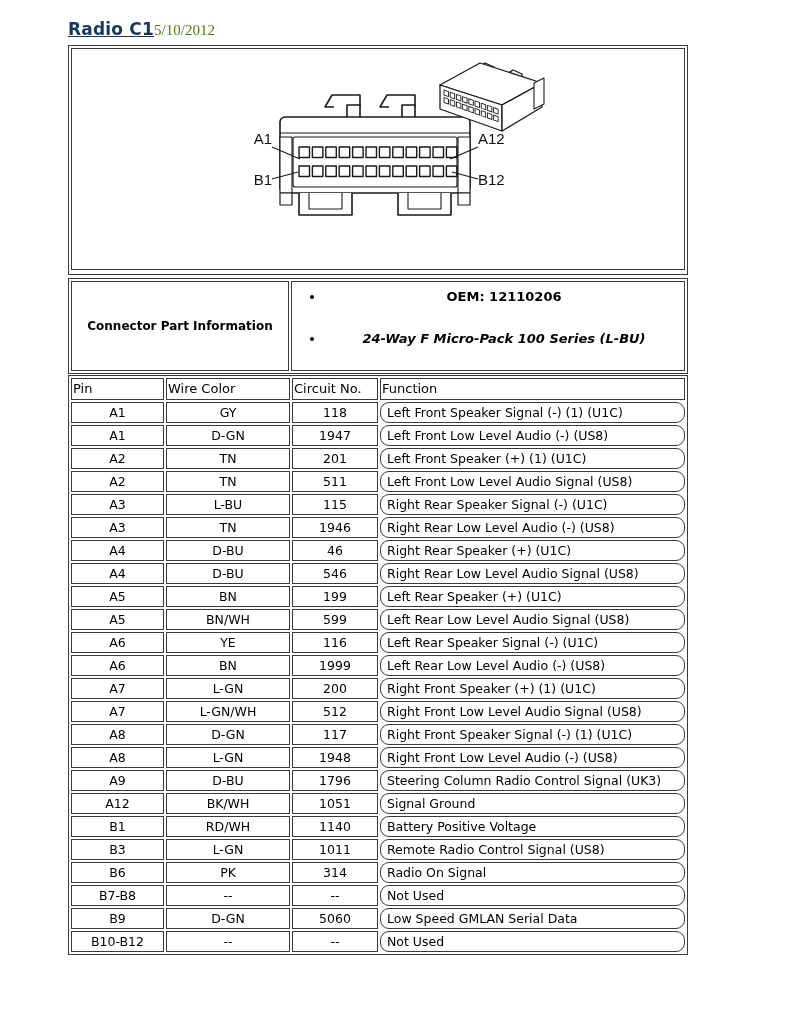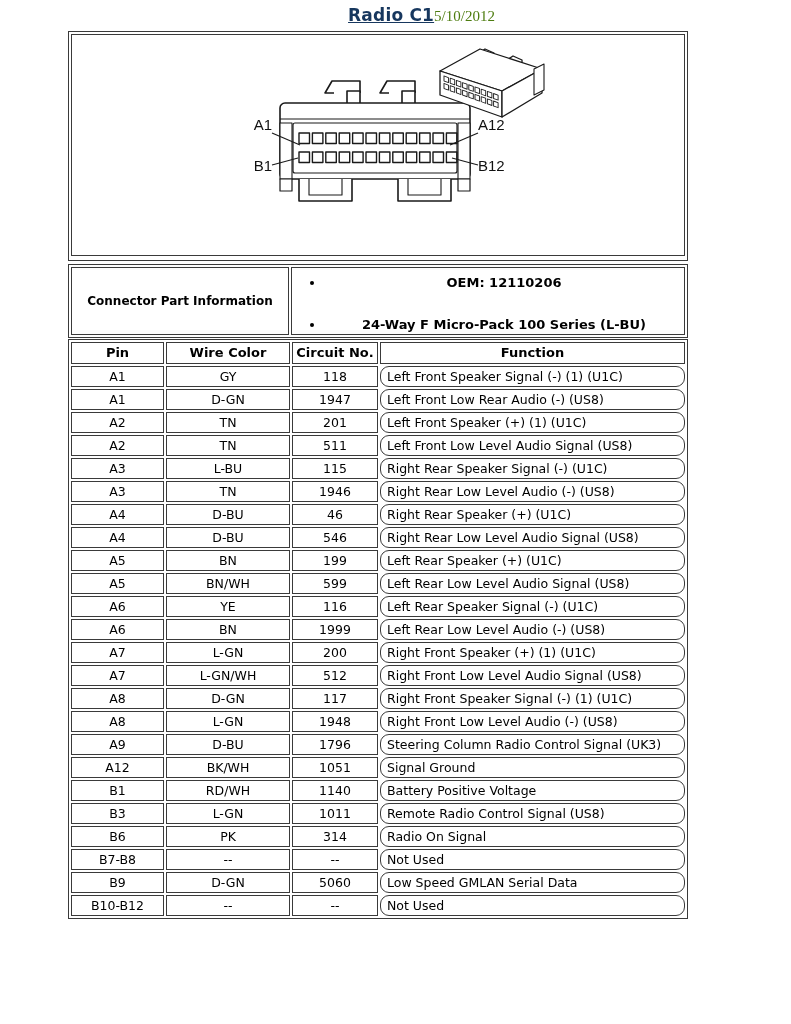--- a/index.html
+++ b/index.html
@@ -4,21 +4,21 @@
 <style>
   html,body { margin:0; padding:0; background:#ffffff; }
   body {
     width:791px; height:1024px; position:relative;
     font-family:"DejaVu Sans","Liberation Sans",sans-serif;
     color:#000;
   }
   .content { position:absolute; left:68px; top:0; width:707px; }
 
   
-  .page-header { display:flex; justify-content:center; align-items:baseline; padding-top:5px; height:26px; }
+  .page-header { display:flex; justify-content:flex-start; align-items:baseline; padding-top:19px; height:26px; }
   .page-title {
     font-size:17px; font-weight:bold; color:#17375E;
     text-decoration:underline; letter-spacing:0.2px;
   }
   .page-date { font-family:"Liberation Serif","DejaVu Serif",serif; font-size:15px; color:#4d7c0f; }
 
   
   .fig-outer { width:620px; height:230px; border:1px solid #3a3a3a; box-sizing:border-box; background:#fff; }
   .fig-inner { margin:2px; height:222px; border:1px solid #3a3a3a; box-sizing:border-box; position:relative; overflow:hidden; }
   .fig-inner svg { display:block; }
@@ -26,24 +26,24 @@
 
   
   table { border-collapse:separate; border-spacing:2px; background:#fff; border:1px solid #3a3a3a; table-layout:fixed; }
   td, th { border:1px solid #3a3a3a; box-sizing:border-box; overflow:hidden; white-space:nowrap; }
 
   .info-table { width:620px; margin-top:3px; }
   .info-table td { vertical-align:middle; }
   .info-left  { width:218px; text-align:center; font-weight:bold; font-size:12px; height:66px; }
   .info-right ul { margin:0; padding:6px 0 0 32px; }
   .info-right li { font-weight:bold; font-size:13px; line-height:16px; margin-bottom:26px; list-style-type:disc;text-align:center; }
-  .info-right li:last-child { margin-bottom:0; }
+  .info-right li:last-child { margin-bottom:22px;font-style:italic; }
 
   .pin-table { width:620px; margin-top:1px; }
-  .pin-table th { font-size:13px; font-weight:bold; text-align:center; height:18px; line-height:18px; }
+  .pin-table th { font-size:13px; font-weight:normal; text-align:left; height:18px; line-height:18px; }
   .pin-table td { font-size:12.5px; height:17px; line-height:17px; }
   .pin-table td.col0, .pin-table td.col1, .pin-table td.col2 { text-align:center; }
   .pin-table td.col3 { text-align:left; padding-left:6px;border-radius:9px; }
 </style>
 </head>
 <body>
 
 <div class="content">
 
   <div class="page-header">
@@ -182,21 +182,21 @@
         <tr>
           <td class="col0">A1</td>
           <td class="col1">GY</td>
           <td class="col2">118</td>
           <td class="col3">Left Front Speaker Signal (-) (1) (U1C)</td>
         </tr>
         <tr>
           <td class="col0">A1</td>
           <td class="col1">D-GN</td>
           <td class="col2">1947</td>
-          <td class="col3">Left Front Low Rear Audio (-) (US8)</td>
+          <td class="col3">Left Front Low Level Audio (-) (US8)</td>
         </tr>
         <tr>
           <td class="col0">A2</td>
           <td class="col1">TN</td>
           <td class="col2">201</td>
           <td class="col3">Left Front Speaker (+) (1) (U1C)</td>
         </tr>
         <tr>
           <td class="col0">A2</td>
           <td class="col1">TN</td>

